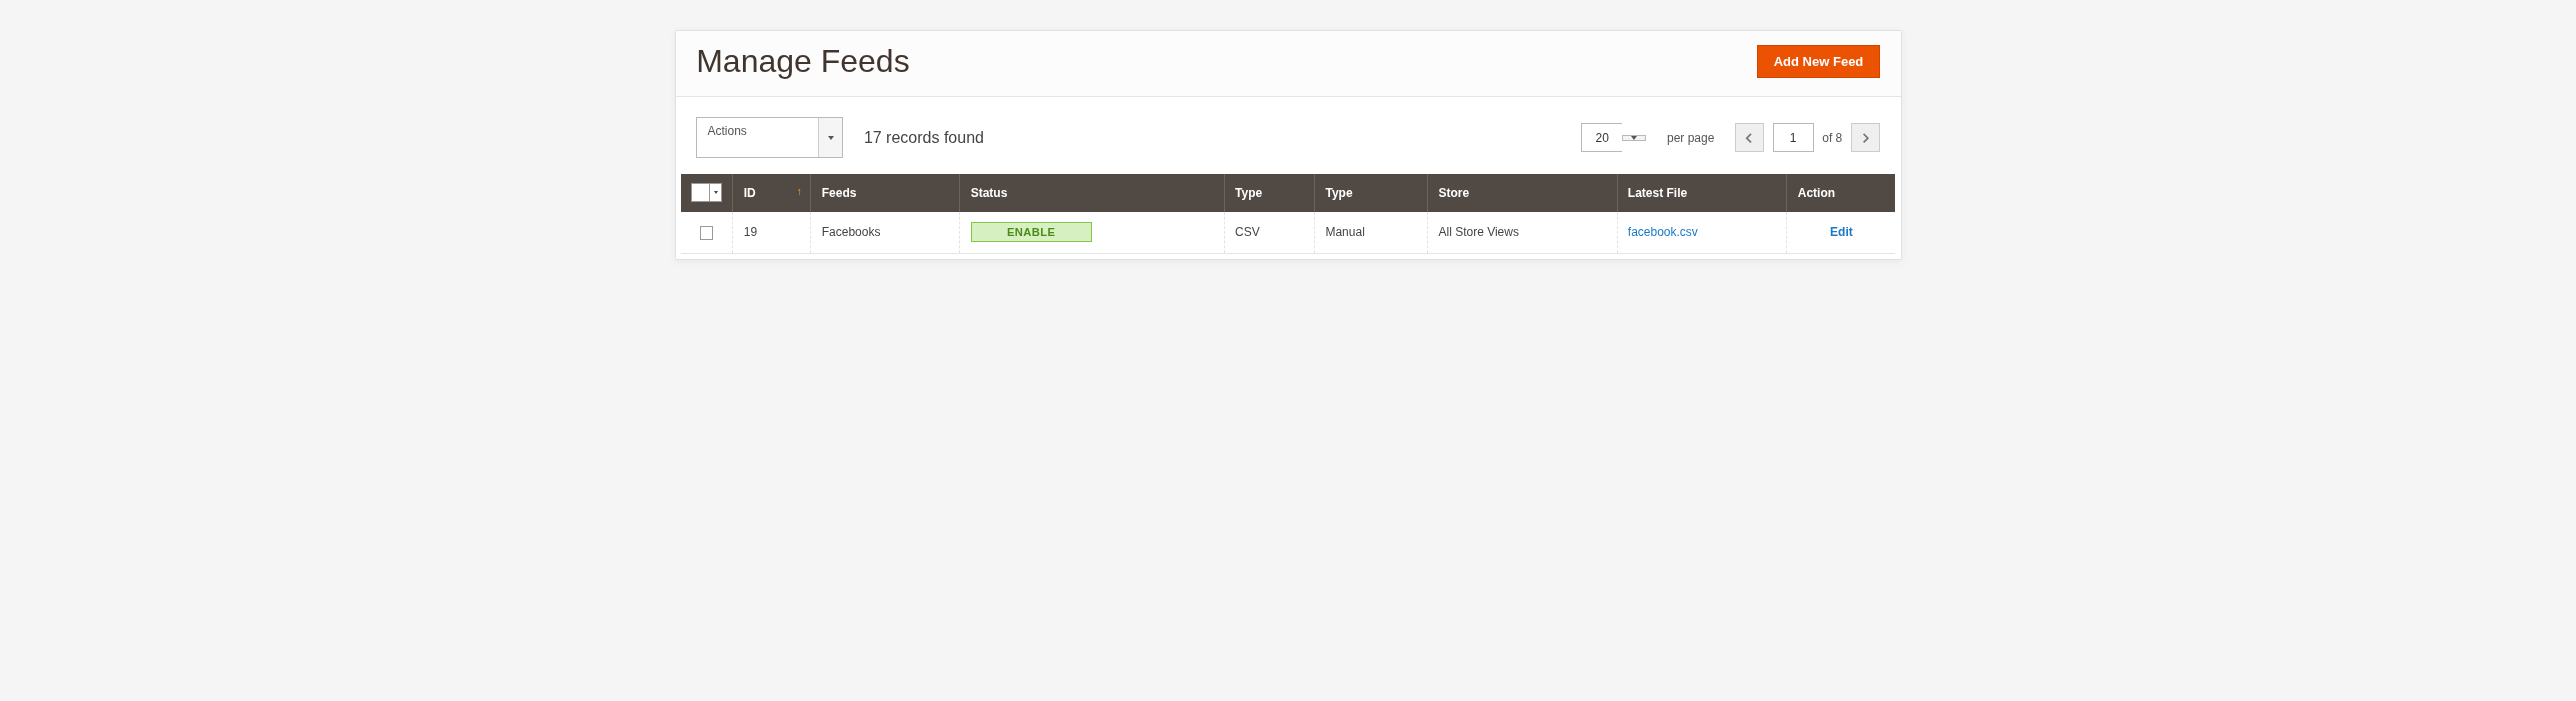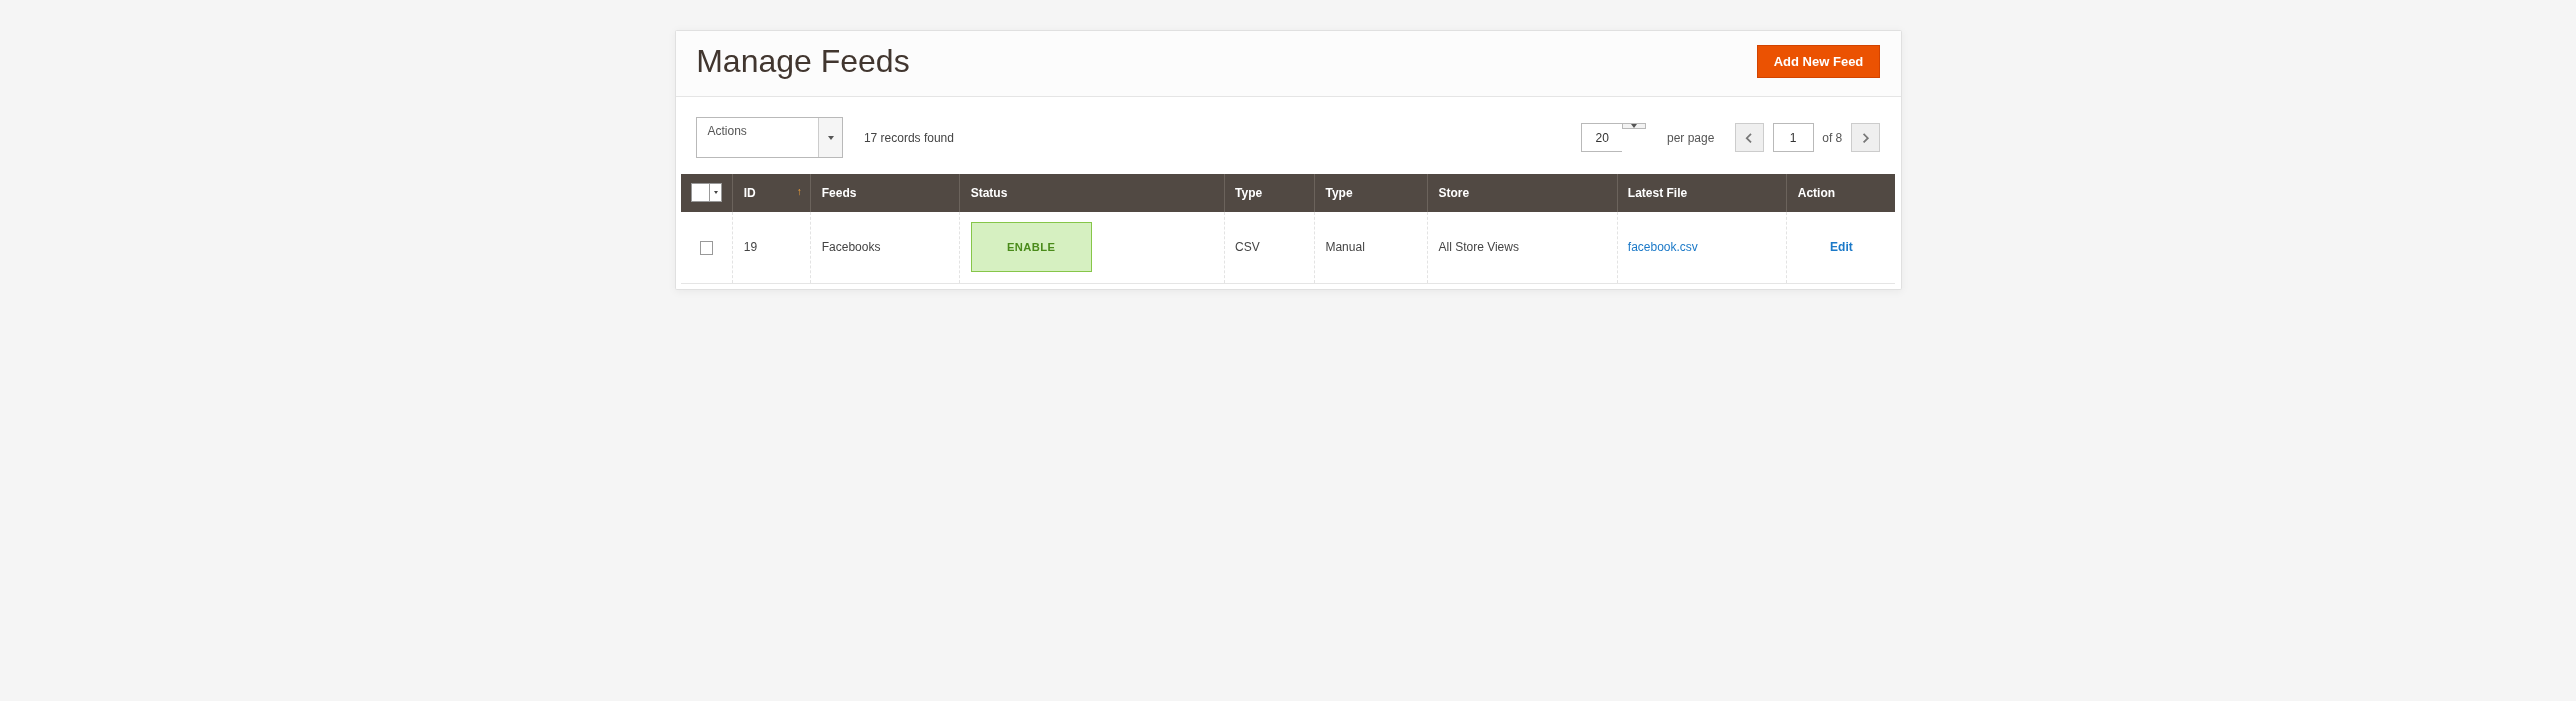--- a/index.html
+++ b/index.html
@@ -79,33 +79,33 @@
     justify-content: center;
     cursor: pointer;
   }
   .caret {
     width: 0; height: 0;
     border-left: 3.4px solid transparent;
     border-right: 3.4px solid transparent;
     border-top: 4.3px solid #555;
   }
   .records {
-    font-size: 12px;
+    font-size: 16px;
     color: #444;
   }
   .spacer { flex: 1; }
   .num-input {
     border: 0.9px solid #b9b9b9;
     height: 29px;
     width: 41px;
     text-align: center;
     font-size: 12px;
     color: #333;
   }
-  .per-page-group { display: flex; align-items: flex-start; }
+  .per-page-group { display: flex; align-items: center; }
   .per-page-group .num-input { border-right: none; }
   .per-page-group .sel-toggle {
     width: 24px;
     border: 0.9px solid #b9b9b9;
     background: #f3f3f3;
     display: flex; align-items: center; justify-content: center;
     cursor: pointer;
   }
   .label-txt { font-size: 12px; color: #555; }
   .nav-btn {
@@ -182,21 +182,21 @@
     vertical-align: middle;
     cursor: pointer;
     background: #fff;
   }
   .status-badge {
     background: #d6f0c1;
     border: 0.9px solid #86c649;
     color: #4a8b1a;
     font-weight: 700;
     text-align: center;
-    padding: 18px 0;
+    padding: 3px 0;
     width: 121px;
     letter-spacing: 0.4px;
     text-transform: uppercase;
     font-size: 11.2px;
   }
   .link { color: #1b79c8; cursor: pointer; margin-top: 15px; }
   .action-col { text-align: center; font-weight: bold; }
   .id-col-th { width: 78px; position: relative; margin-top: 43px; }
   .sort-arrow-abs { position: absolute; right: 8.6px; }
 </style>

